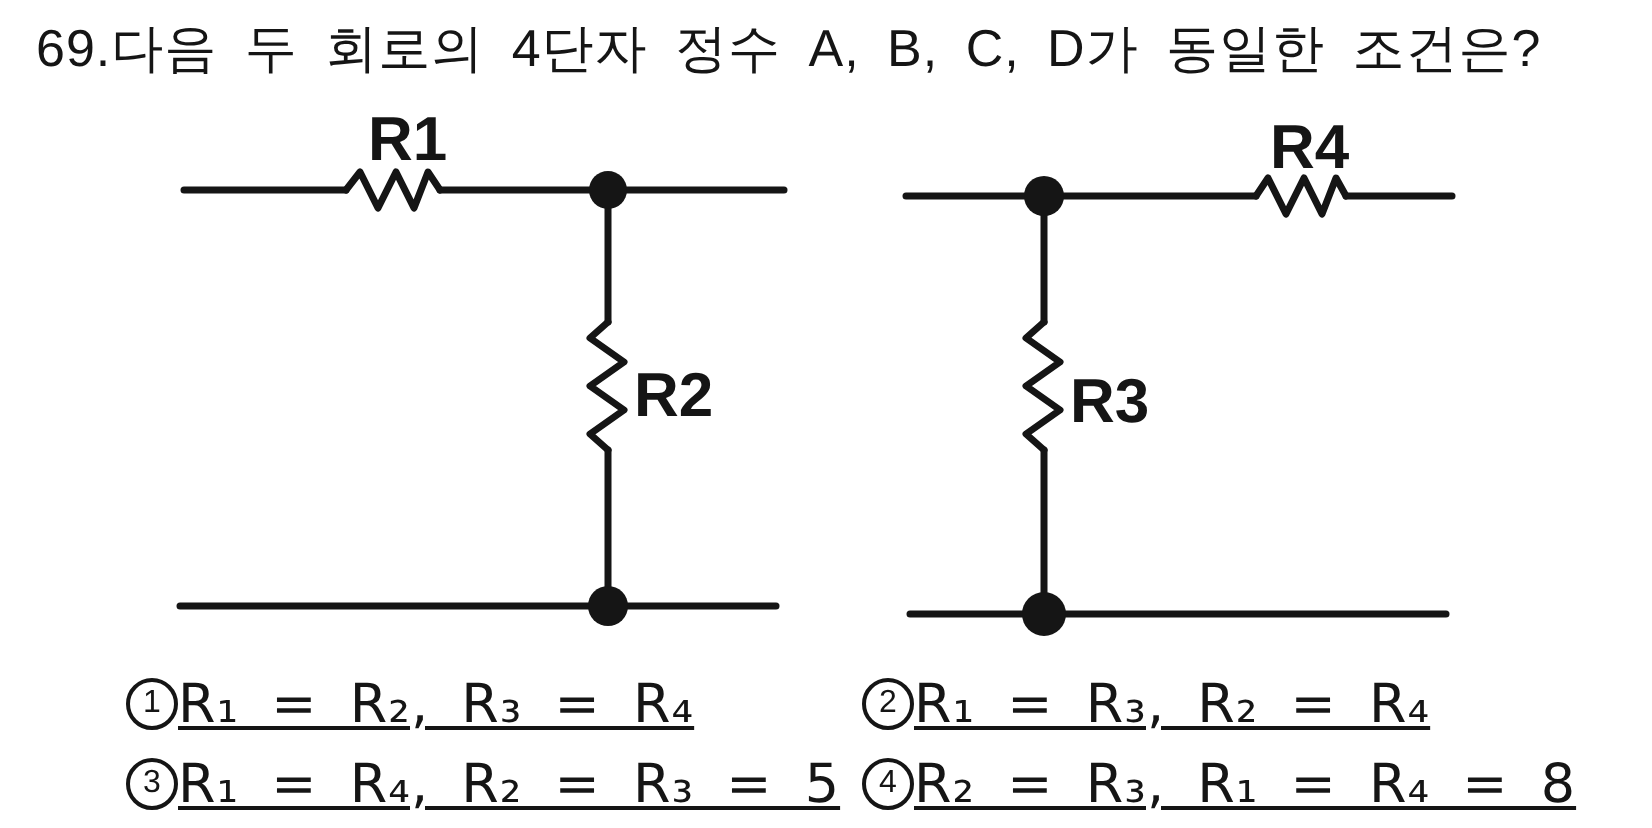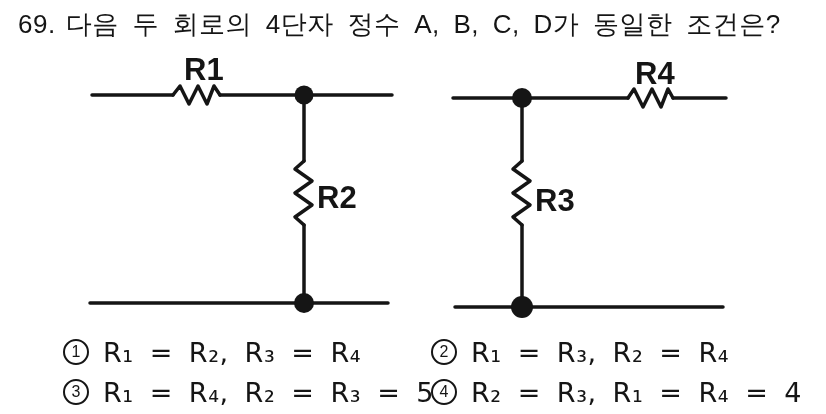--- a/index.html
+++ b/index.html
@@ -22,21 +22,20 @@
     top: 8px;
     width: 790px;
     font-size: 26px;
     line-height: 32px;
     letter-spacing: 0.5px;
     word-spacing: 6px;
     white-space: nowrap;
     color: #151515;
   }
   .question-line .qnum {
-    margin-right: 10px;
   }
   .circuit-svg {
     position: absolute;
     left: 0;
     top: 0;
     width: 826px;
     height: 414px;
   }
   .circuit-svg text {
     font-family: "Liberation Sans", "DejaVu Sans", sans-serif;
@@ -56,26 +55,26 @@
     justify-content: center;
     width: 22px;
     height: 22px;
     border: 2px solid #151515;
     border-radius: 50%;
     font-size: 16px;
     line-height: 1;
     flex: 0 0 auto;
   }
   .choice .ctext {
-    margin-left: 14px;
     font-size: 27px;
     word-spacing: 7px;
     letter-spacing: 0.5px;
     white-space: nowrap;
     font-family: "DejaVu Sans", "Liberation Sans", sans-serif;
+    text-decoration: underline;
   }
   #choice-1 { left: 63px;  top: 338px; }
   #choice-2 { left: 431px; top: 338px; }
   #choice-3 { left: 63px;  top: 378px; }
   #choice-4 { left: 431px; top: 378px; }
 </style>
 </head>
 <body>
 
 <div class="page">
@@ -130,16 +129,16 @@
   <div class="choice" id="choice-2">
     <span class="bullet">2</span>
     <span class="ctext">R₁ = R₃, R₂ = R₄</span>
   </div>
   <div class="choice" id="choice-3">
     <span class="bullet">3</span>
     <span class="ctext">R₁ = R₄, R₂ = R₃ = 5</span>
   </div>
   <div class="choice" id="choice-4">
     <span class="bullet">4</span>
-    <span class="ctext">R₂ = R₃, R₁ = R₄ = 4</span>
+    <span class="ctext">R₂ = R₃, R₁ = R₄ = 8</span>
   </div>
 
 </div>
 
 </body></html>

